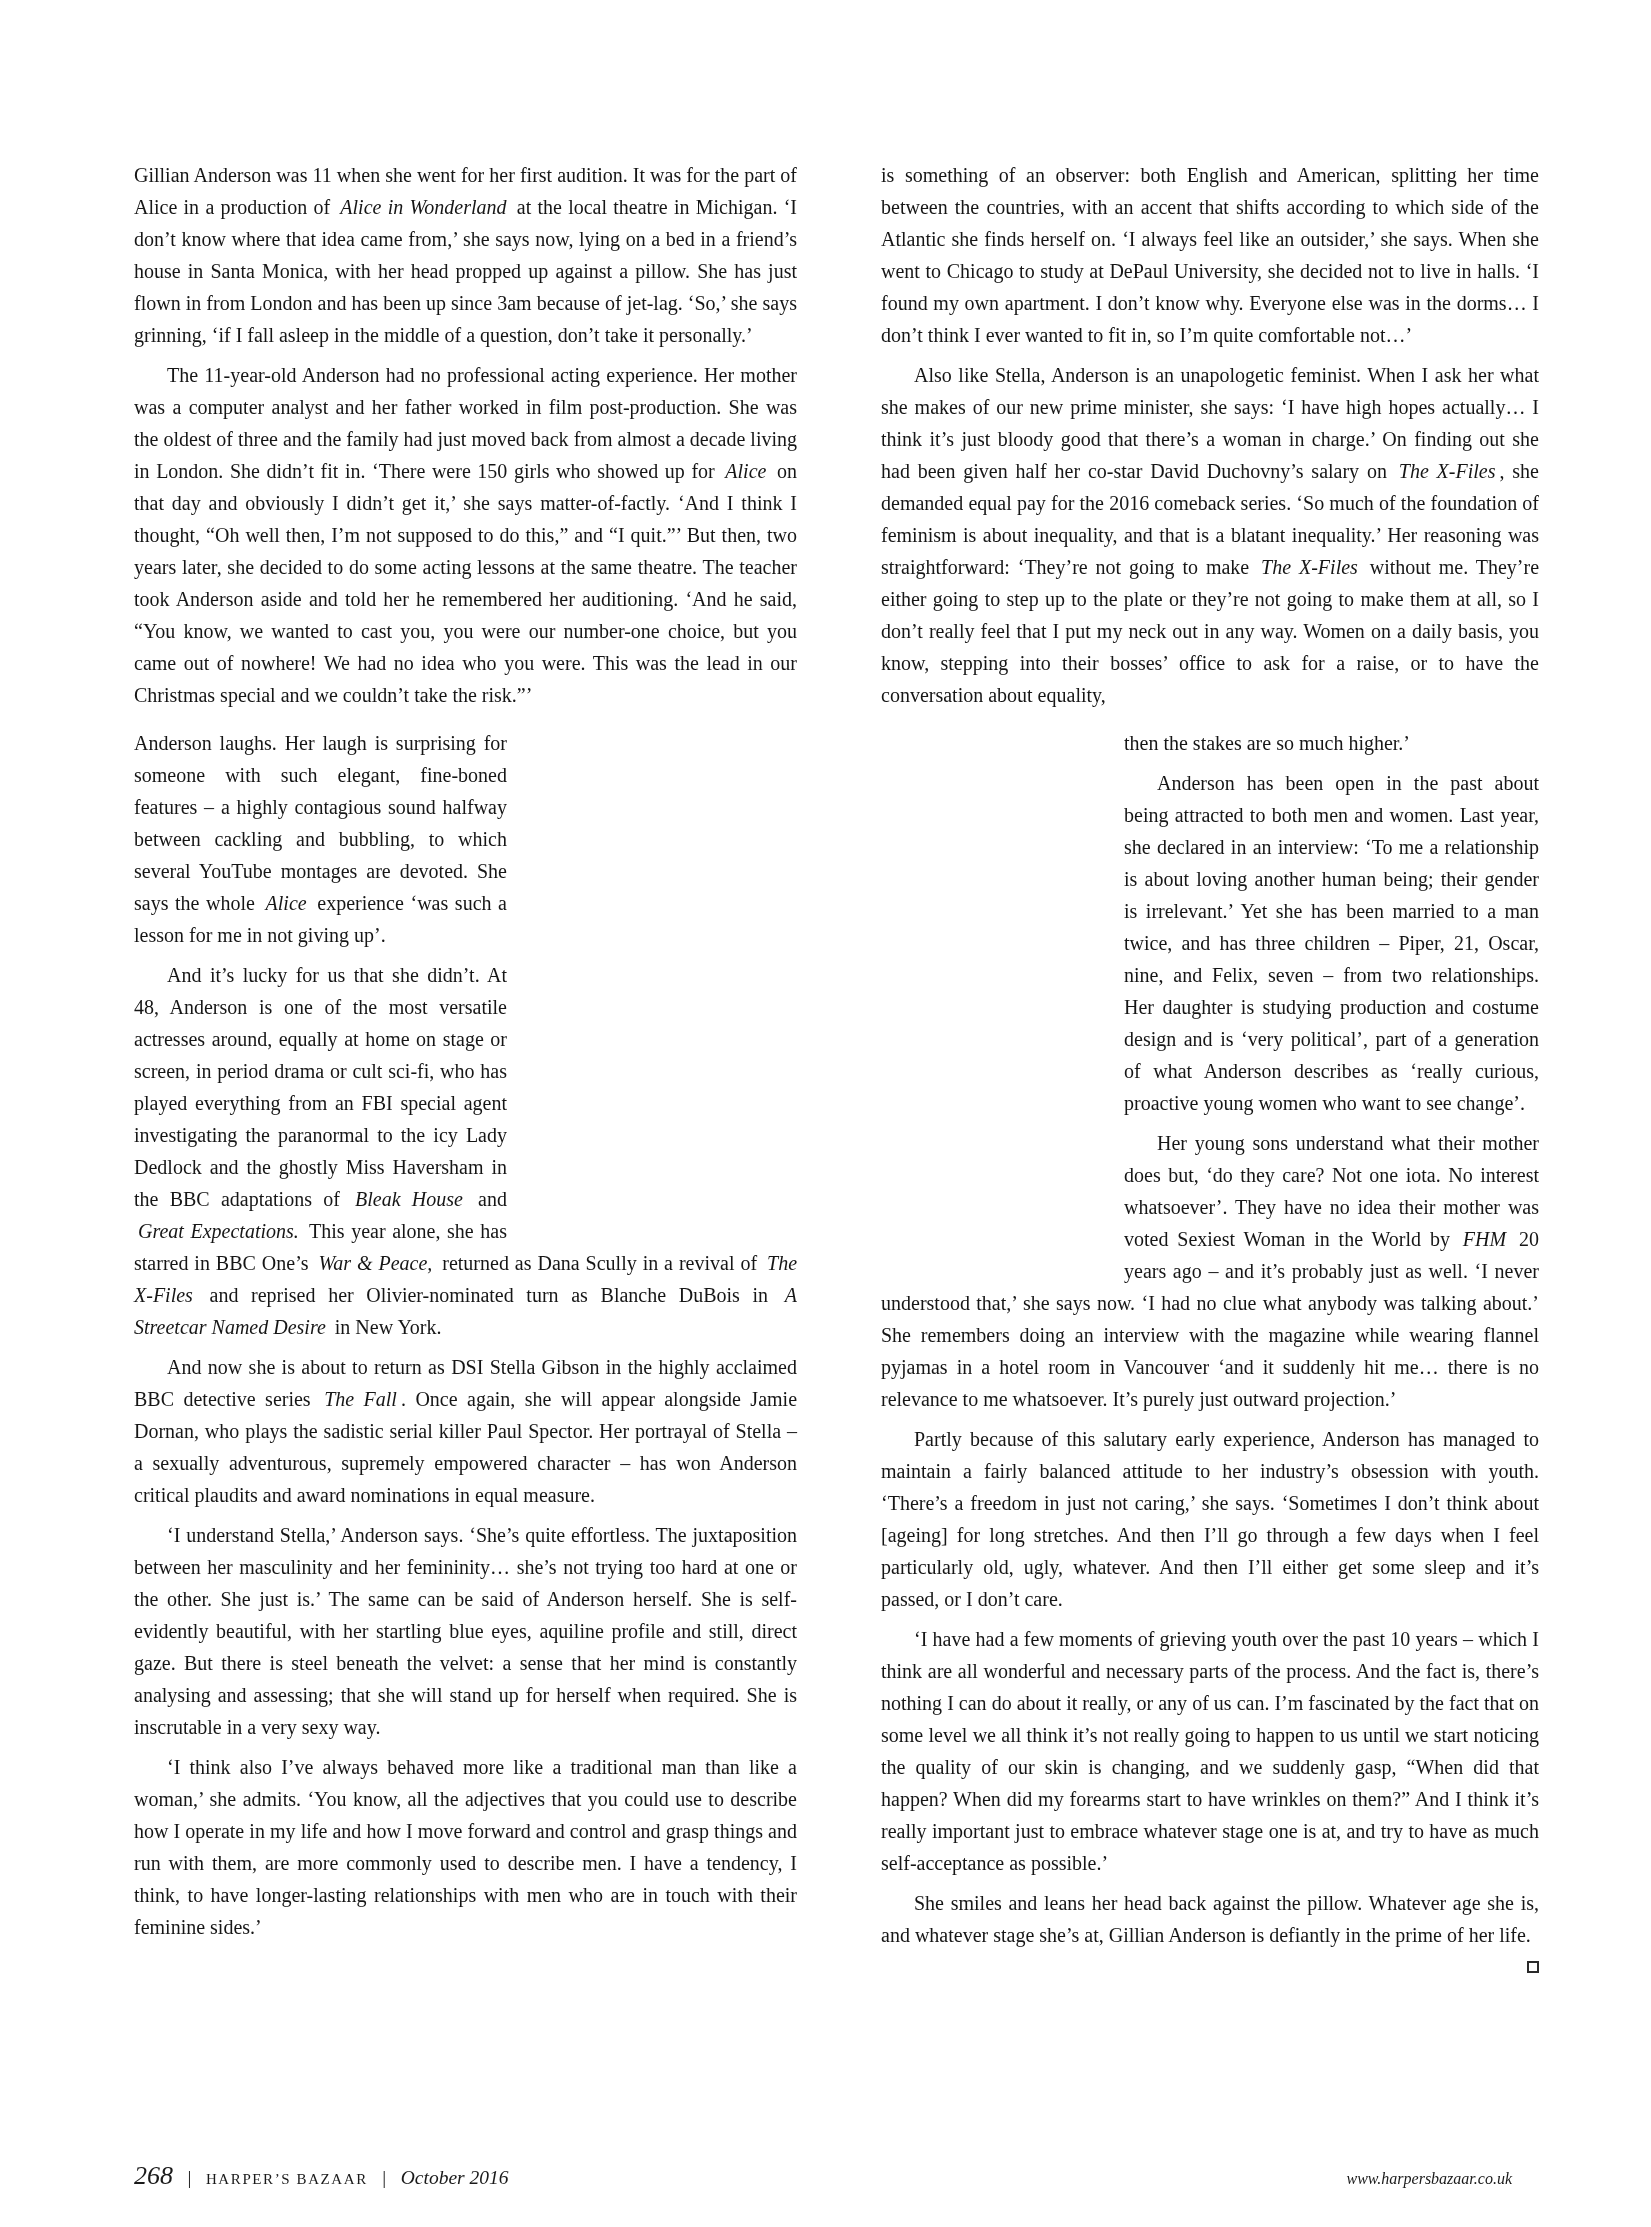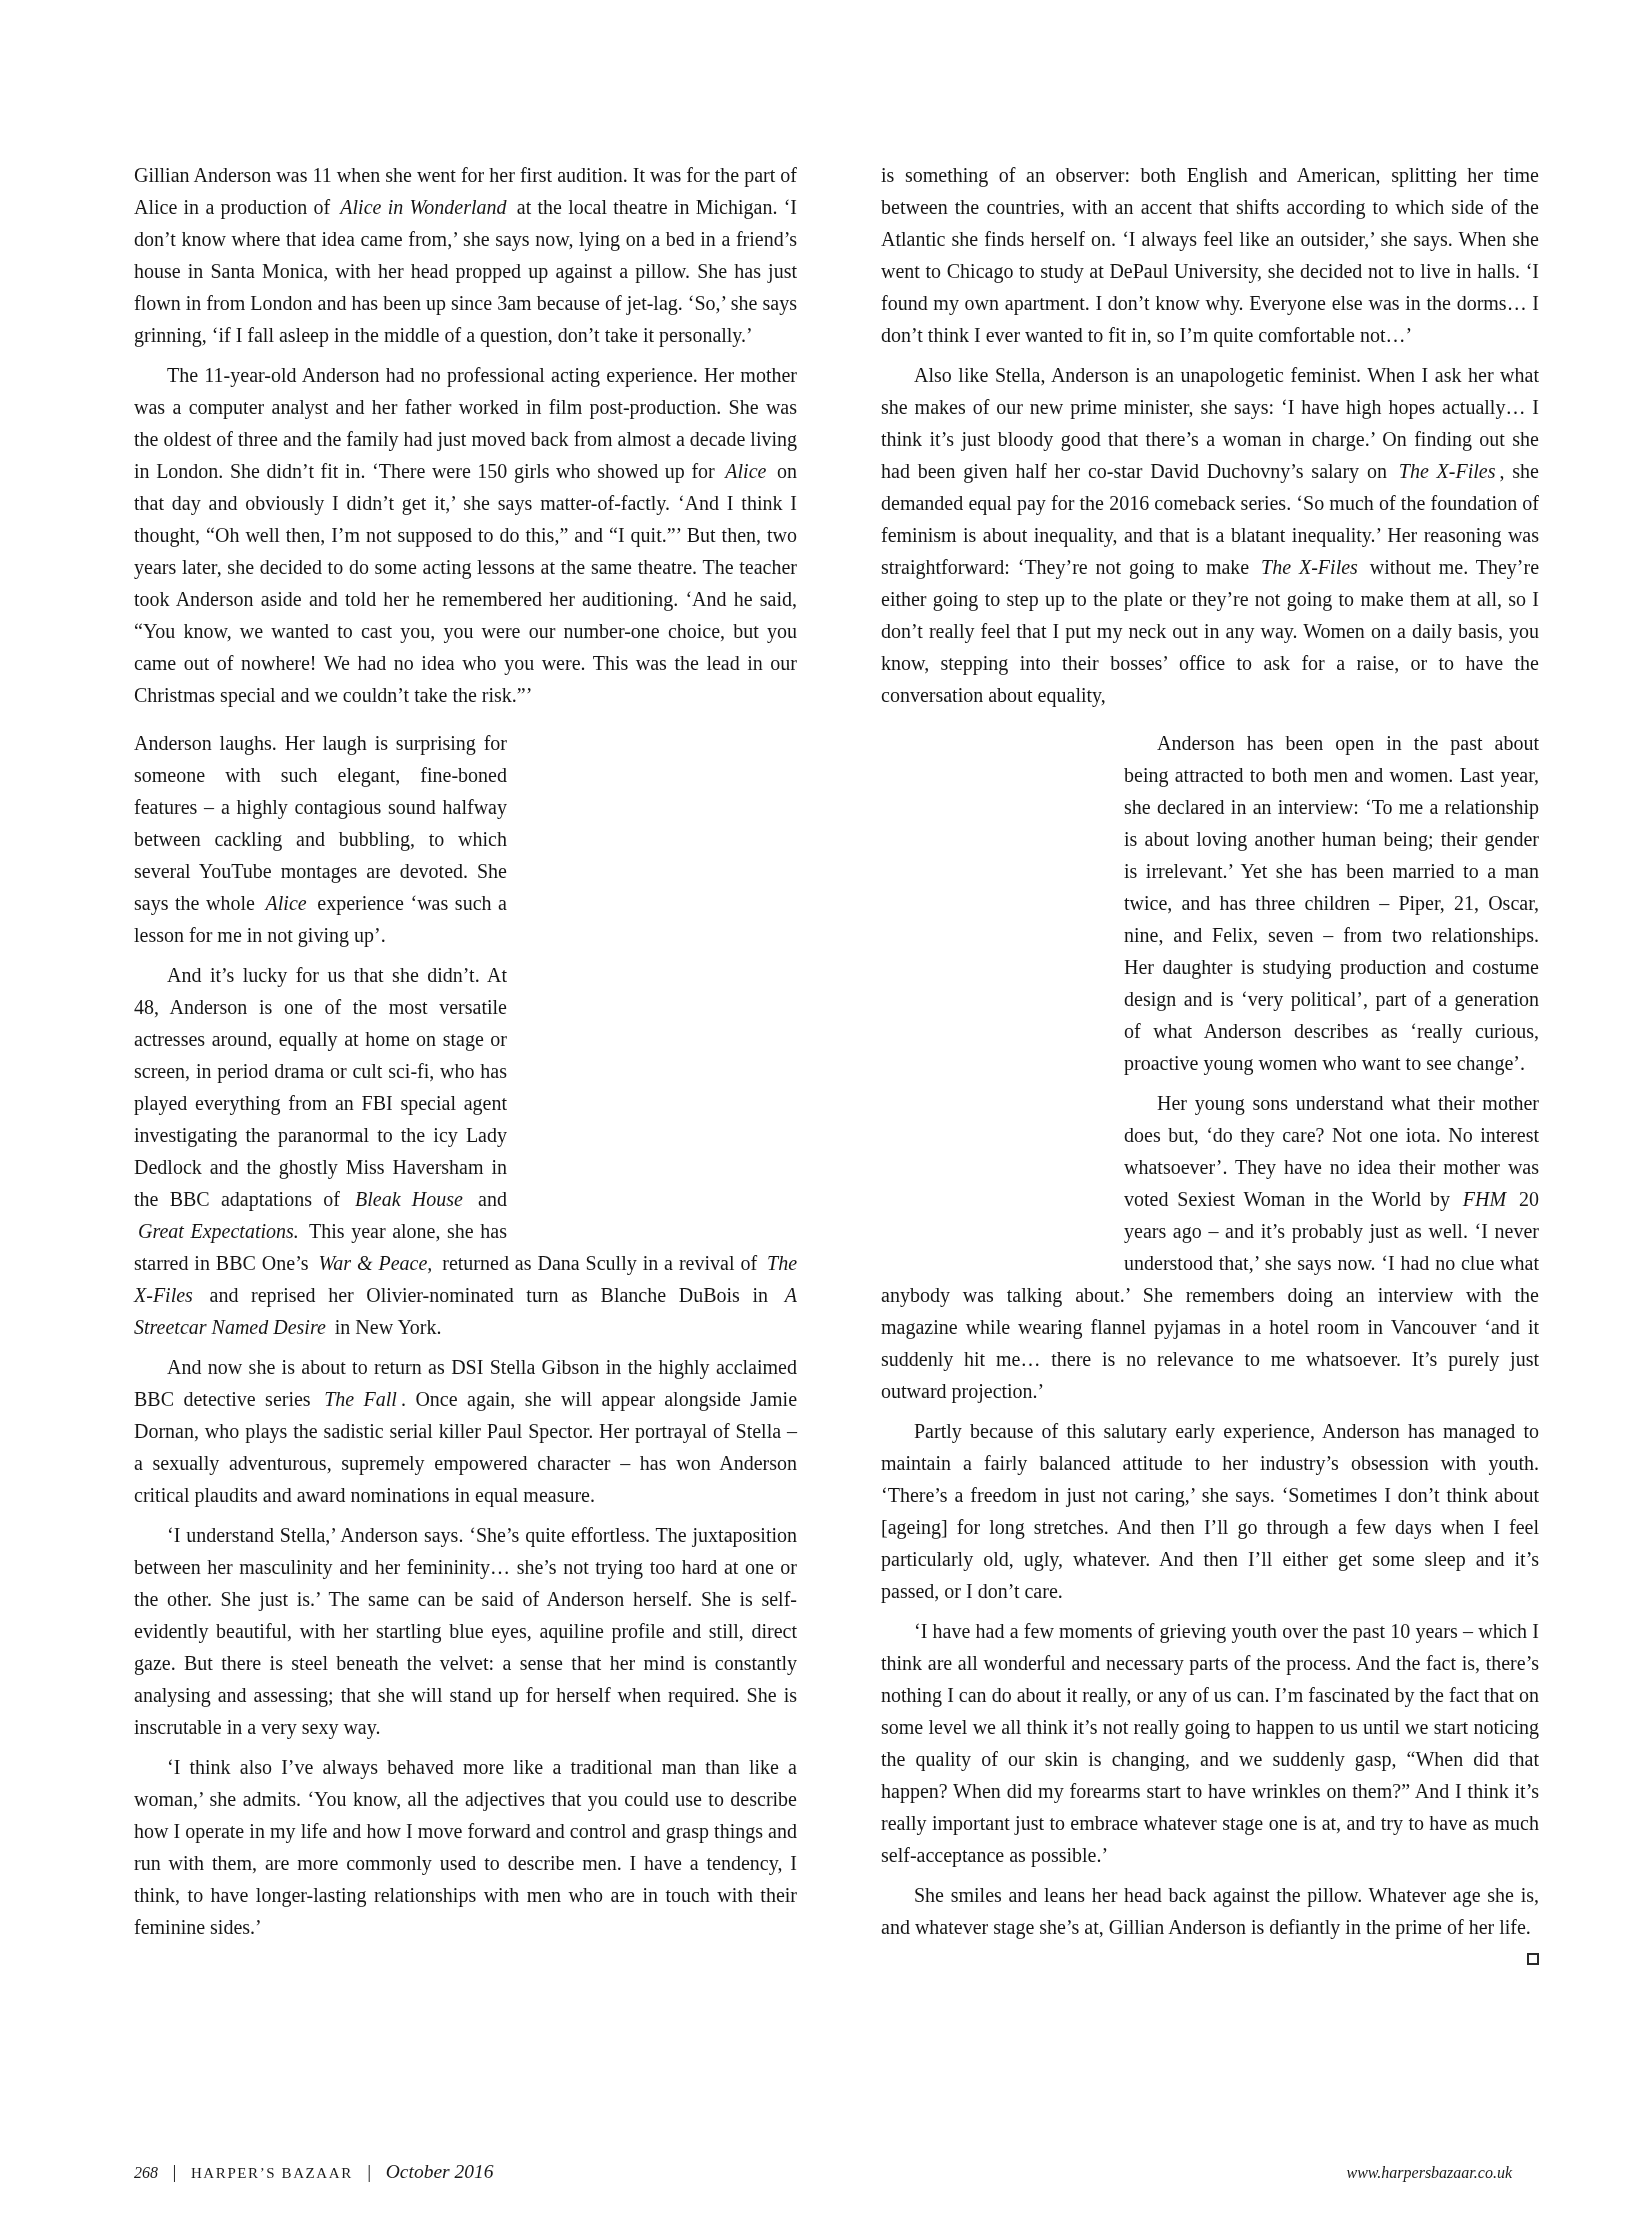--- a/index.html
+++ b/index.html
@@ -60,21 +60,21 @@
     position: absolute;
     left: 114px;
     width: 1398px;
     top: 2145px;
     display: flex;
     justify-content: space-between;
     align-items: baseline;
     color: #1a1a1a;
   }
   .footer-left { font-size: 19.5px; }
-  .pg-num { font-style: italic; font-size: 16px; }
+  .pg-num { font-style: italic; font-size: 26px; }
   .sep { margin: 0 6.5px; font-weight: 400; }
   .mag { font-size: 15px; letter-spacing: 1.6px; }
   .issue { font-style: italic; font-size: 19.5px; }
   .footer-right { font-style: italic; font-size: 16px; }
 </style>
 </head>
 <body>
 
 <div class="page">
 
@@ -93,20 +93,21 @@
       </div>
   </div>
 
   <div class="column" id="right-col">
     <div>
         <p class="no-indent">is something of an observer: both English and American, splitting her time between the countries, with an accent that shifts according to which side of the Atlantic she finds herself on. ‘I always feel like an outsider,’ she says. When she went to Chicago to study at DePaul University, she decided not to live in halls. ‘I found my own apartment. I don’t know why. Everyone else was in the dorms… I don’t think I ever wanted to fit in, so I’m quite comfortable not…’</p>
         <p>Also like Stella, Anderson is an unapologetic feminist. When I ask her what she makes of our new prime minister, she says: ‘I have high hopes actually… I think it’s just bloody good that there’s a woman in charge.’ On finding out she had been given half her co-star David Duchovny’s salary on <i>The X-Files</i>, she demanded equal pay for the 2016 comeback series. ‘So much of the foundation of feminism is about inequality, and that is a blatant inequality.’ Her reasoning was straightforward: ‘They’re not going to make <i>The X-Files</i> without me. They’re either going to step up to the plate or they’re not going to make them at all, so I don’t really feel that I put my neck out in any way. Women on a daily basis, you know, stepping into their bosses’ office to ask for a raise, or to have the conversation about equality,</p>
       </div>
     <div>
       <div class="spacer spacer-left"></div>
+    <p class="no-indent">then the stakes are so much higher.’</p>
         <p>Anderson has been open in the past about being attracted to both men and women. Last year, she declared in an interview: ‘To me a relationship is about loving another human being; their gender is irrelevant.’ Yet she has been married to a man twice, and has three children – Piper, 21, Oscar, nine, and Felix, seven – from two relationships. Her daughter is studying production and costume design and is ‘very political’, part of a generation of what Anderson describes as ‘really curious, proactive young women who want to see change’.</p>
         <p>Her young sons understand what their mother does but, ‘do they care? Not one iota. No interest whatsoever’. They have no idea their mother was voted Sexiest Woman in the World by <i>FHM</i> 20 years ago – and it’s probably just as well. ‘I never understood that,’ she says now. ‘I had no clue what anybody was talking about.’ She remembers doing an interview with the magazine while wearing flannel pyjamas in a hotel room in Vancouver ‘and it suddenly hit me… there is no relevance to me whatsoever. It’s purely just outward projection.’</p>
         <p>Partly because of this salutary early experience, Anderson has managed to maintain a fairly balanced attitude to her industry’s obsession with youth. ‘There’s a freedom in just not caring,’ she says. ‘Sometimes I don’t think about [ageing] for long stretches. And then I’ll go through a few days when I feel particularly old, ugly, whatever. And then I’ll either get some sleep and it’s passed, or I don’t care.</p>
         <p>‘I have had a few moments of grieving youth over the past 10 years – which I think are all wonderful and necessary parts of the process. And the fact is, there’s nothing I can do about it really, or any of us can. I’m fascinated by the fact that on some level we all think it’s not really going to happen to us until we start noticing the quality of our skin is changing, and we suddenly gasp, “When did that happen? When did my forearms start to have wrinkles on them?” And I think it’s really important just to embrace whatever stage one is at, and try to have as much self-acceptance as possible.’</p>
         <p>She smiles and leans her head back against the pillow. Whatever age she is, and whatever stage she’s at, Gillian Anderson is defiantly in the prime of her life.<span class="end-mark"></span></p>
       </div>
   </div>
 
 
   <div class="footer">

